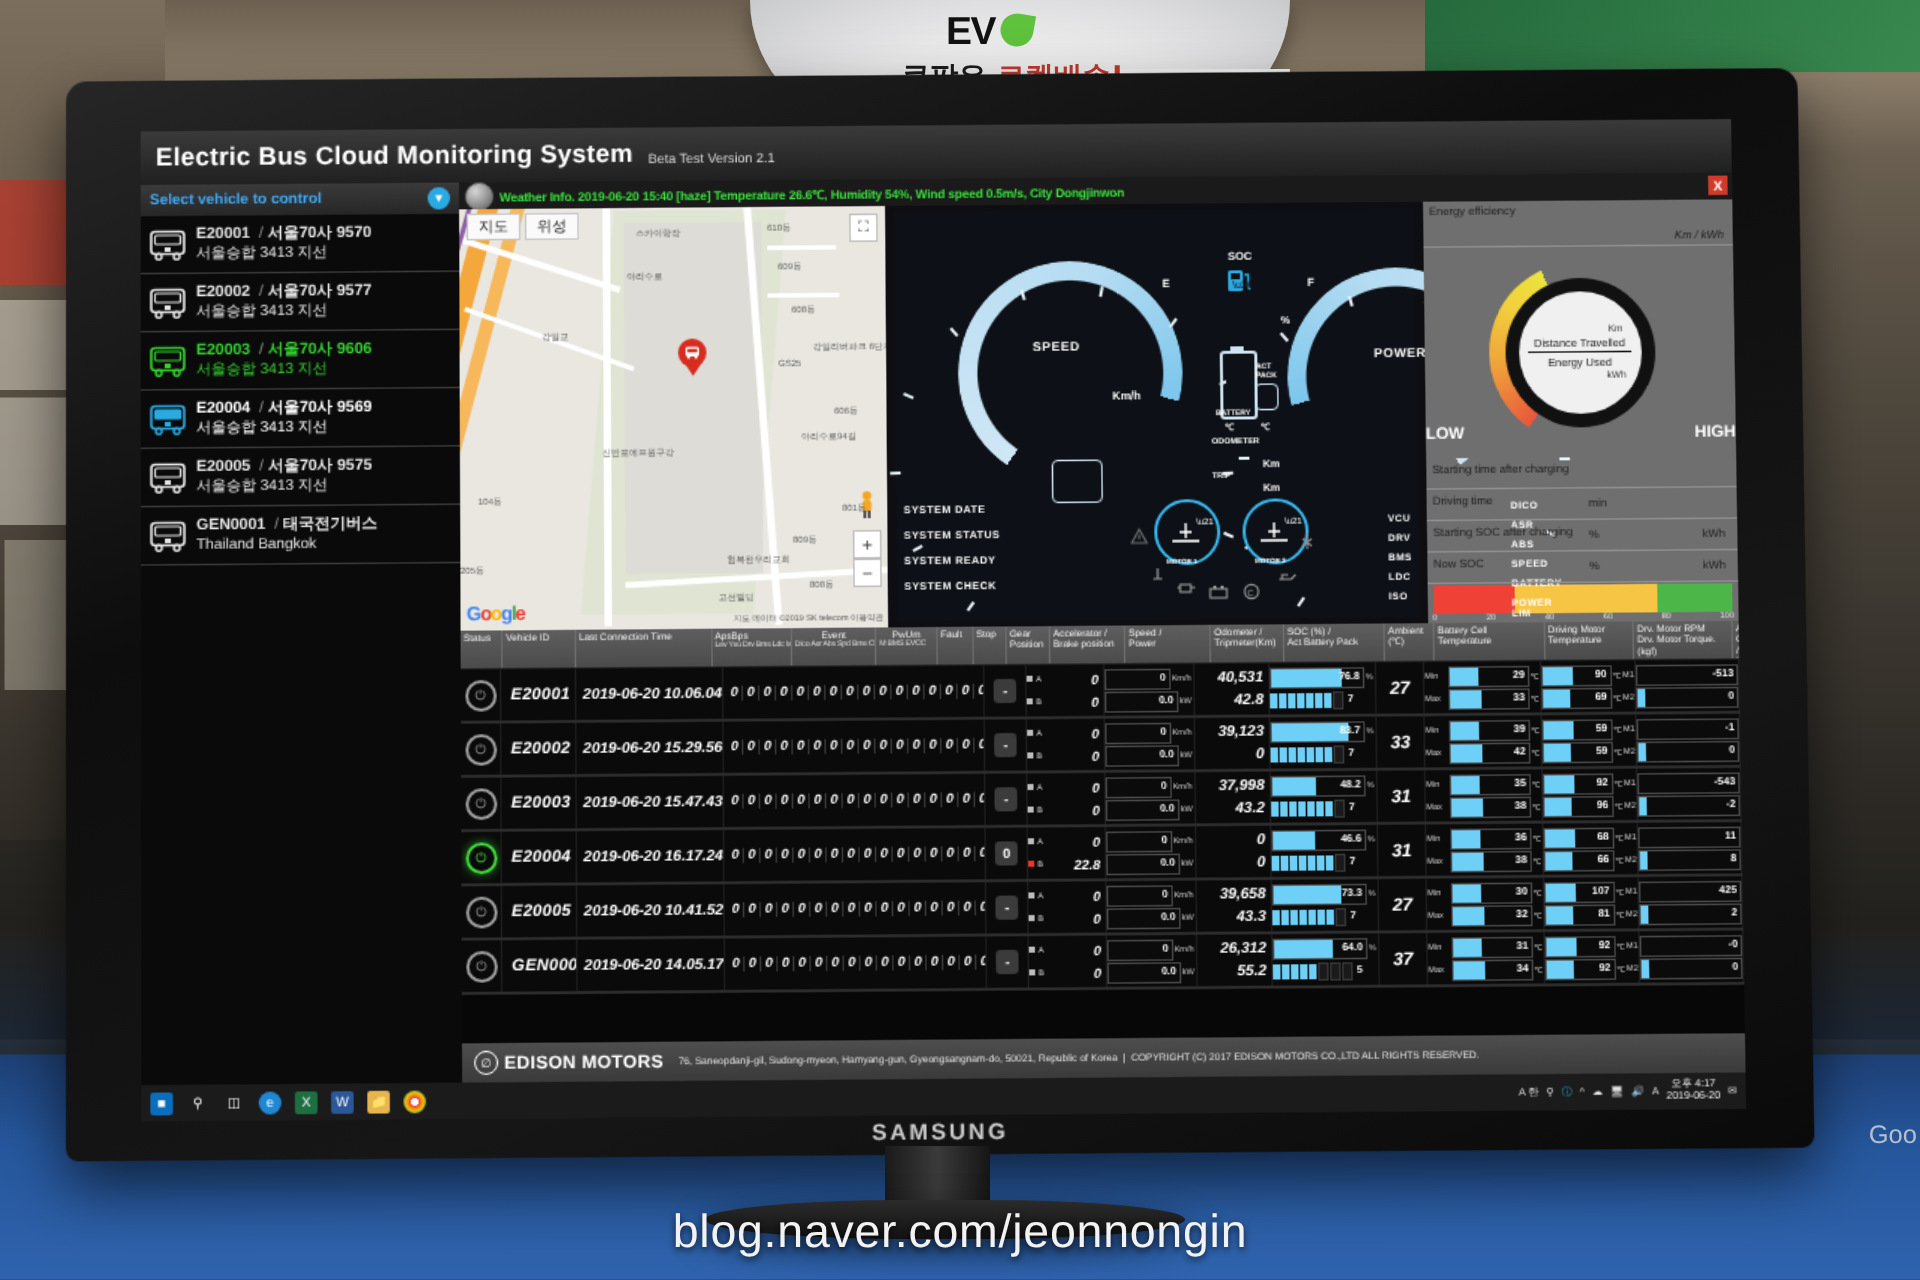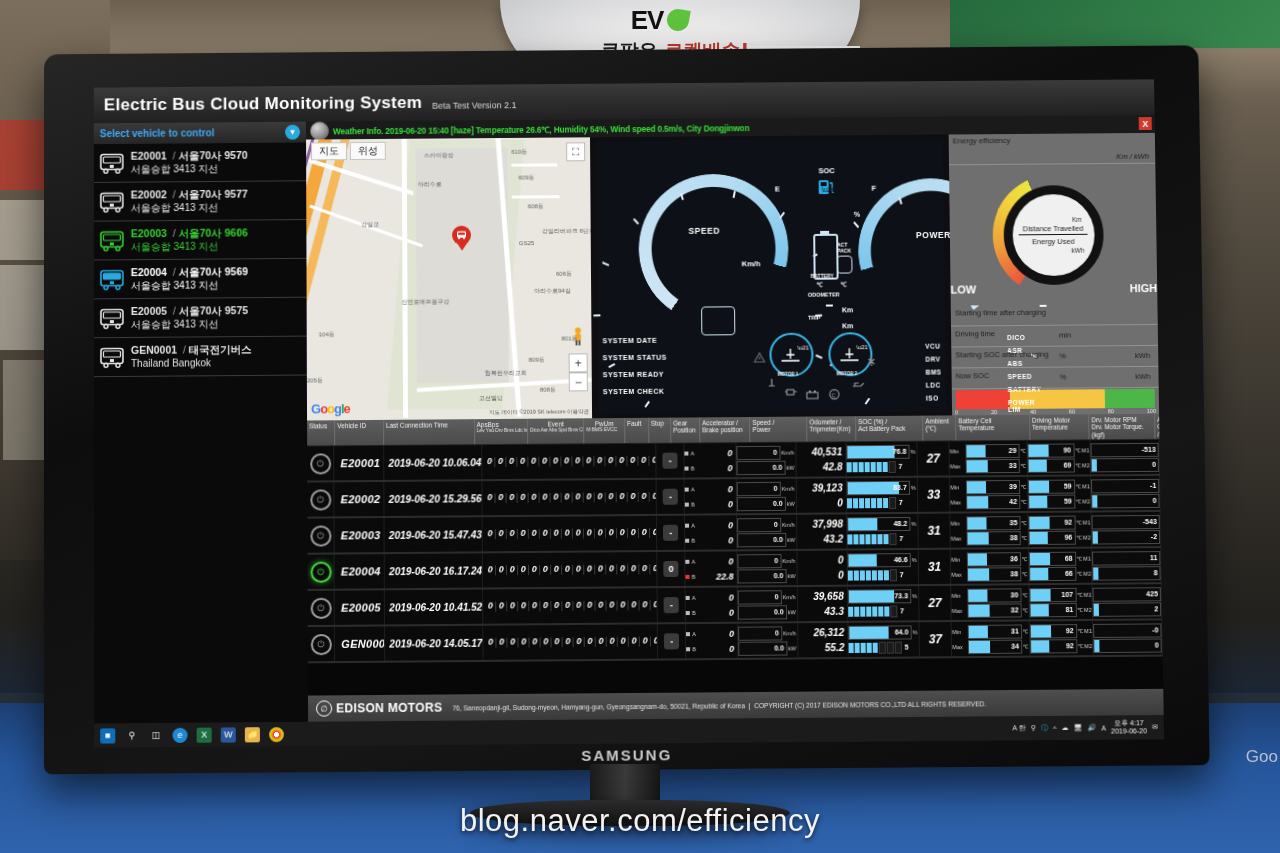--- a/index.html
+++ b/index.html
@@ -1742,13 +1742,13 @@
       </span>
     </div>
 
   </div>
   </div>
 </div>
 
 <div id="stand-neck"></div>
 <div id="stand-foot"></div>
 
-<div class="watermark">blog.naver.com/efficiency</div>
+<div class="watermark">blog.naver.com/jeonnongin</div>
 
 </body></html>

